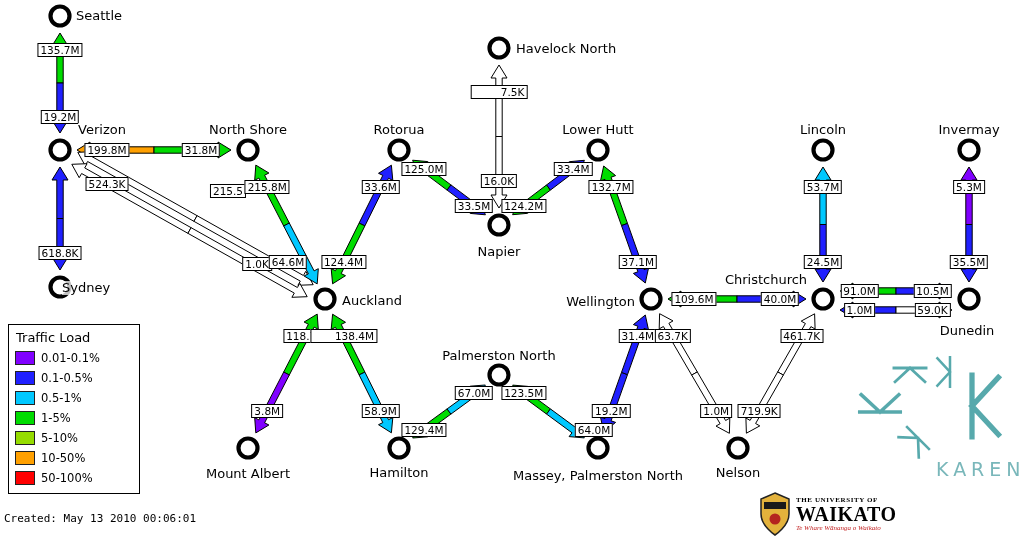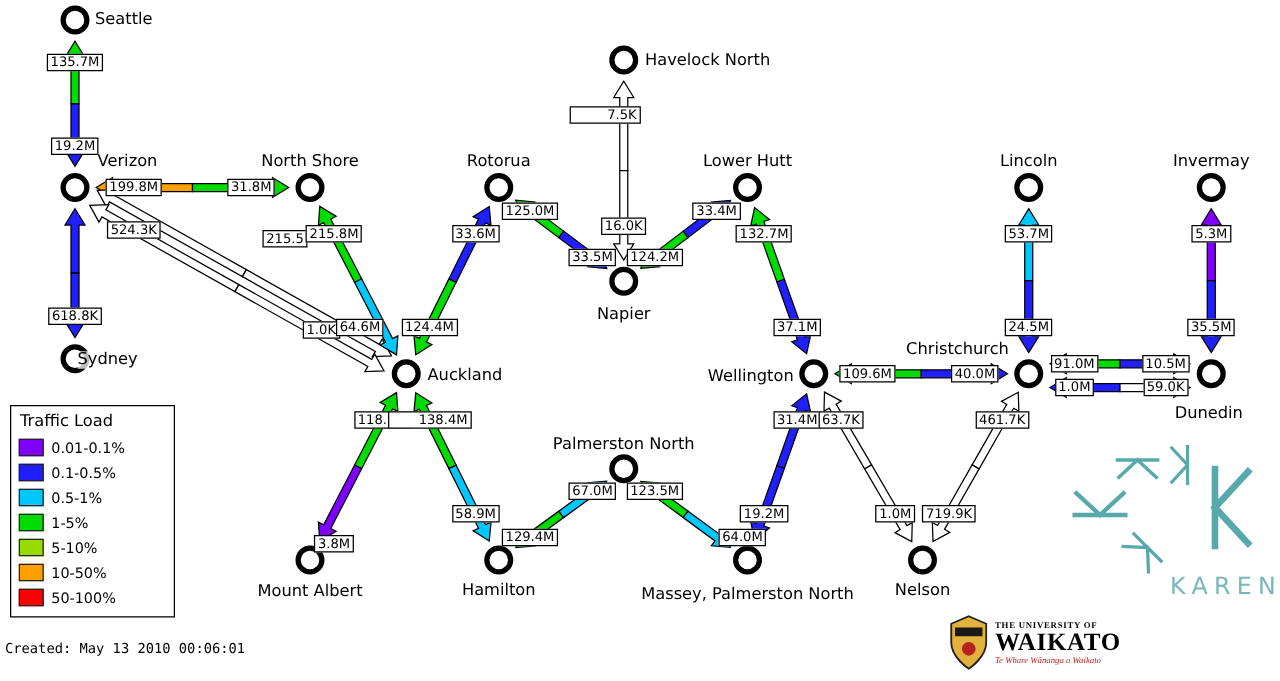--- a/index.html
+++ b/index.html
@@ -185,36 +185,36 @@
     <div class="link-label" style="left: 228px; top: 191px;">215.5</div>
     <div class="link-label" style="left: 257px; top: 264px;">1.0K</div>
     <div class="link-label" style="left: 267.25px; top: 187.25px;">215.8M</div>
     <div class="link-label" style="left: 288px; top: 261.75px; text-align: center;">64.6M</div>
     <div class="link-label" style="left: 380.5px; top: 187.25px;">33.6M</div>
     <div class="link-label" style="left: 343.5px; top: 261.75px;">124.4M</div>
     <div class="link-label" style="left: 424px; top: 168.75px;">125.0M</div>
     <div class="link-label" style="left: 474px; top: 206.25px;">33.5M</div>
     <div class="link-label" style="left: 523.75px; top: 206.25px;">124.2M</div>
     <div class="link-label" style="left: 573.25px; top: 168.75px;">33.4M</div>
-    <div class="link-label" style="left: 484px; top: 92.25px; padding-left: 29px;">7.5K</div>
+    <div class="link-label" style="left: 499px; top: 92.25px; padding-left: 29px;">7.5K</div>
     <div class="link-label" style="left: 499px; top: 180.75px;">16.0K</div>
     <div class="link-label" style="left: 611.25px; top: 187.25px;">132.7M</div>
     <div class="link-label" style="left: 637.75px; top: 261.75px;">37.1M</div>
     <div class="link-label" style="left: 694px; top: 299px;">109.6M</div>
     <div class="link-label" style="left: 780px; top: 299px;">40.0M</div>
     <div class="link-label" style="left: 859.5px; top: 291px;">91.0M</div>
     <div class="link-label" style="left: 932.5px; top: 291px;">10.5M</div>
     <div class="link-label" style="left: 859.5px; top: 310px;">1.0M</div>
     <div class="link-label" style="left: 932.5px; top: 310px;">59.0K</div>
     <div class="link-label" style="left: 823px; top: 187.25px;">53.7M</div>
     <div class="link-label" style="left: 823px; top: 261.75px;">24.5M</div>
     <div class="link-label" style="left: 969px; top: 187.25px;">5.3M</div>
     <div class="link-label" style="left: 969px; top: 261.75px;">35.5M</div>
     <div class="link-label" style="left: 305.75px; top: 336.25px;">118.7M</div>
-    <div class="link-label" style="left: 267.25px; top: 410.75px; margin-top: 24px;">3.8M</div>
+    <div class="link-label" style="left: 267.25px; top: 410.75px;">3.8M</div>
     <div class="link-label" style="left: 343.5px; top: 336.25px; padding-left: 24px;">138.4M</div>
     <div class="link-label" style="left: 380.5px; top: 410.75px;">58.9M</div>
     <div class="link-label" style="left: 424px; top: 429.75px;">129.4M</div>
     <div class="link-label" style="left: 474px; top: 393.25px;">67.0M</div>
     <div class="link-label" style="left: 523.75px; top: 393.25px;">123.5M</div>
     <div class="link-label" style="left: 594px; top: 429.75px;">64.0M</div>
     <div class="link-label" style="left: 611.25px; top: 410.75px;">19.2M</div>
     <div class="link-label" style="left: 637.75px; top: 336.25px;">31.4M</div>
     <div class="link-label" style="left: 672.75px; top: 336.25px;">63.7K</div>
     <div class="link-label" style="left: 716.25px; top: 410.75px;">1.0M</div>

